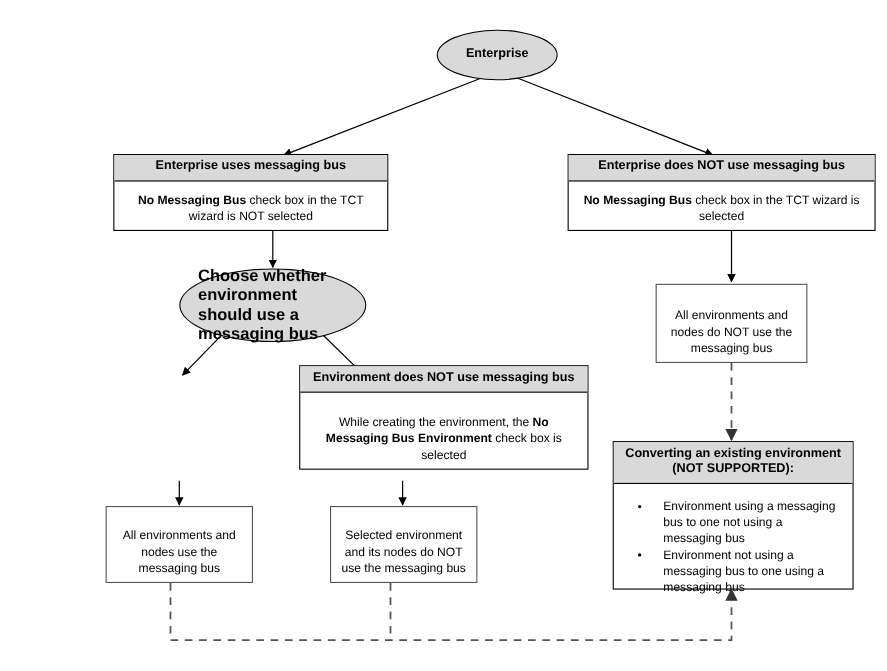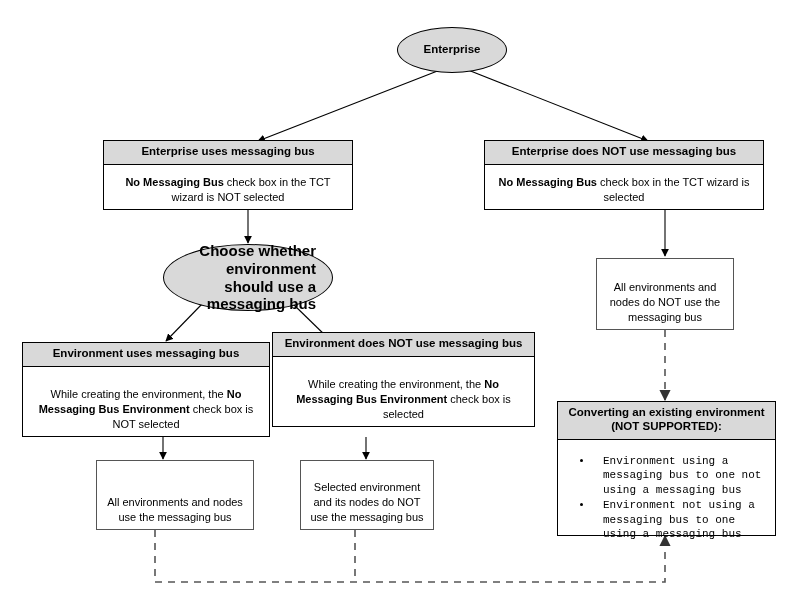--- a/index.html
+++ b/index.html
@@ -33,21 +33,21 @@
   }
 
   
   .ellipse {
     background: #d9d9d9;
     border: 1px solid #000000;
     border-radius: 50%;
     display: flex;
     align-items: center;
     justify-content: center;
-    text-align: right;
+    text-align: left;
     font-weight: bold;
     color: #000000;
     line-height: 1.18;
     z-index: 3;
   }
   .ellipse.small { font-size: 11.5px; }
   .ellipse.multi { font-size: 15px; }
 
   
   .tbox {
@@ -102,21 +102,20 @@
   }
 
   
   ul.bullets {
     margin: 0;
     padding: 0 4px 0 26px;
     text-align: left;
     font-size: 11px;
     line-height: 1.32;
     list-style: disc outside;
-    font-family: Liberation Mono, monospace;
   }
   ul.bullets li { margin: 0 0 1px 0; padding-left: 10px; }
 </style>
 </head>
 <body>
 
 <div id="canvas">
 
   <svg id="edges" viewBox="0 0 806 610" width="806" height="610">
     <defs>
@@ -157,52 +156,44 @@
 
   <div class="node tbox" style="left:103px; top:140px; width:250px; height:70px;">
     <div class="hdr">Enterprise uses messaging bus</div>
     <div class="body">
       <span>
         <b>No Messaging Bus</b><span> check box in the TCT wizard is  NOT selected</span>
       </span>
     </div>
   </div>
 
-  <div class="node tbox" style="left:484px; top:140px; width:280px; height:70px;">
+  <div class="node tbox" style="left:516px; top:140px; width:280px; height:70px;">
     <div class="hdr">Enterprise does NOT use messaging bus</div>
     <div class="body">
       <span>
         <b>No Messaging Bus</b><span> check box in the TCT wizard is selected</span>
       </span>
     </div>
   </div>
 
   <div class="node ellipse multi" style="left:163px; top:244px; width:170px; height:67px; padding:0 16px; box-sizing:border-box;">
     <span>Choose whether environment should use a messaging bus</span>
   </div>
 
-  <div class="node tbox" style="left:22px; top:342px; width:248px; height:95px;">
-    <div class="hdr">Environment uses messaging bus</div>
-    <div class="body">
-      <span>
-        <span>While creating the environment, the </span><b>No Messaging Bus Environment</b><span> check box is NOT selected</span>
-      </span>
-    </div>
-  </div>
 
   <div class="node tbox" style="left:272px; top:332px; width:263px; height:95px;">
     <div class="hdr">Environment does NOT use messaging bus</div>
     <div class="body">
       <span>
         <span>While creating the environment, the </span><b>No Messaging Bus Environment</b><span> check box is selected</span>
       </span>
     </div>
   </div>
 
-  <div class="node pbox" style="left:96px; top:460px; width:158px; height:70px;">
+  <div class="node pbox" style="left:96px; top:460px; width:134px; height:70px;">
     <span>All environments and nodes use the messaging bus</span>
   </div>
 
   <div class="node pbox" style="left:300px; top:460px; width:134px; height:70px;">
     <span>Selected environment and its nodes do NOT use the messaging bus</span>
   </div>
 
   <div class="node pbox" style="left:596px; top:258px; width:138px; height:72px;">
     <span>All environments and nodes do NOT use the messaging bus</span>
   </div>

